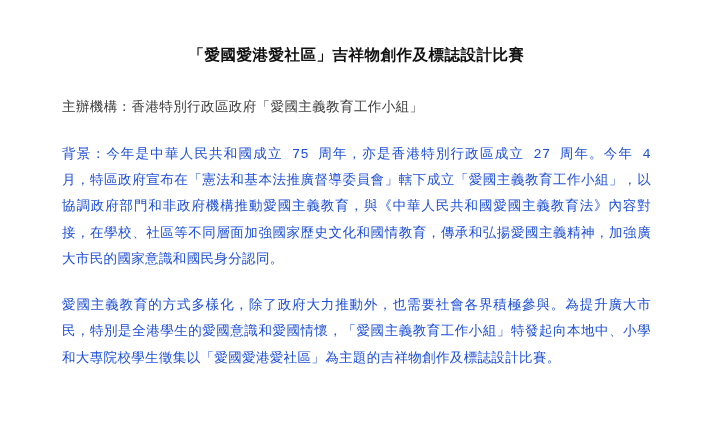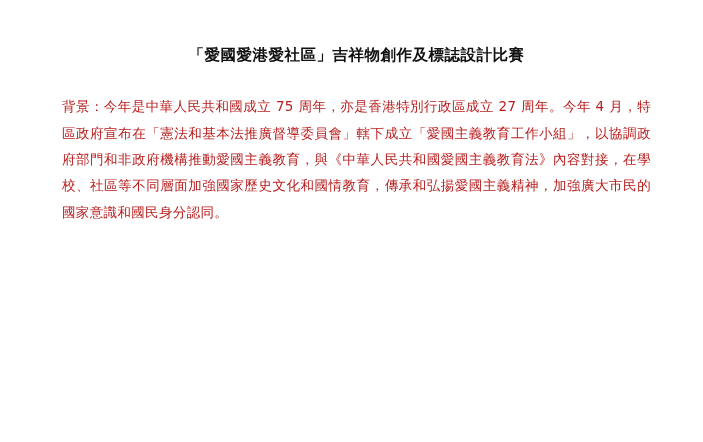--- a/index.html
+++ b/index.html
@@ -37,38 +37,41 @@
     font-size: 13.5px;
     color: #3a3a3a;
     line-height: 1.95;
     letter-spacing: 0.4px;
   }
   .body-block {
     margin-top: 22px;
   }
   .body-para {
     font-size: 13.5px;
-    color: #b91c1c;
+    color: #1d4ed8;
     line-height: 1.95;
     letter-spacing: 0.35px;
     text-align: justify;
     text-justify: inter-ideograph;
     margin: 16px 0 20px 0;
+    font-family: Liberation Mono, monospace;
   }
   .body-para:last-child {
     margin-bottom: 0;
   }
 </style>
 </head>
 <body>
 
 <div class="page">
 
   <h1 class="doc-title">「愛國愛港愛社區」吉祥物創作及標誌設計比賽</h1>
 
   <div class="meta-block">
+    <div class="meta-line">主辦機構：香港特別行政區政府「愛國主義教育工作小組」</div>
   </div>
 
   <div class="body-block">
     <p class="body-para">背景：今年是中華人民共和國成立 75 周年，亦是香港特別行政區成立 27 周年。今年 4 月，特區政府宣布在「憲法和基本法推廣督導委員會」轄下成立「愛國主義教育工作小組」，以協調政府部門和非政府機構推動愛國主義教育，與《中華人民共和國愛國主義教育法》內容對接，在學校、社區等不同層面加強國家歷史文化和國情教育，傳承和弘揚愛國主義精神，加強廣大市民的國家意識和國民身分認同。</p>
+    <p class="body-para">愛國主義教育的方式多樣化，除了政府大力推動外，也需要社會各界積極參與。為提升廣大市民，特別是全港學生的愛國意識和愛國情懷，「愛國主義教育工作小組」特發起向本地中、小學和大專院校學生徵集以「愛國愛港愛社區」為主題的吉祥物創作及標誌設計比賽。</p>
   </div>
 
 </div>
 
 </body></html>

